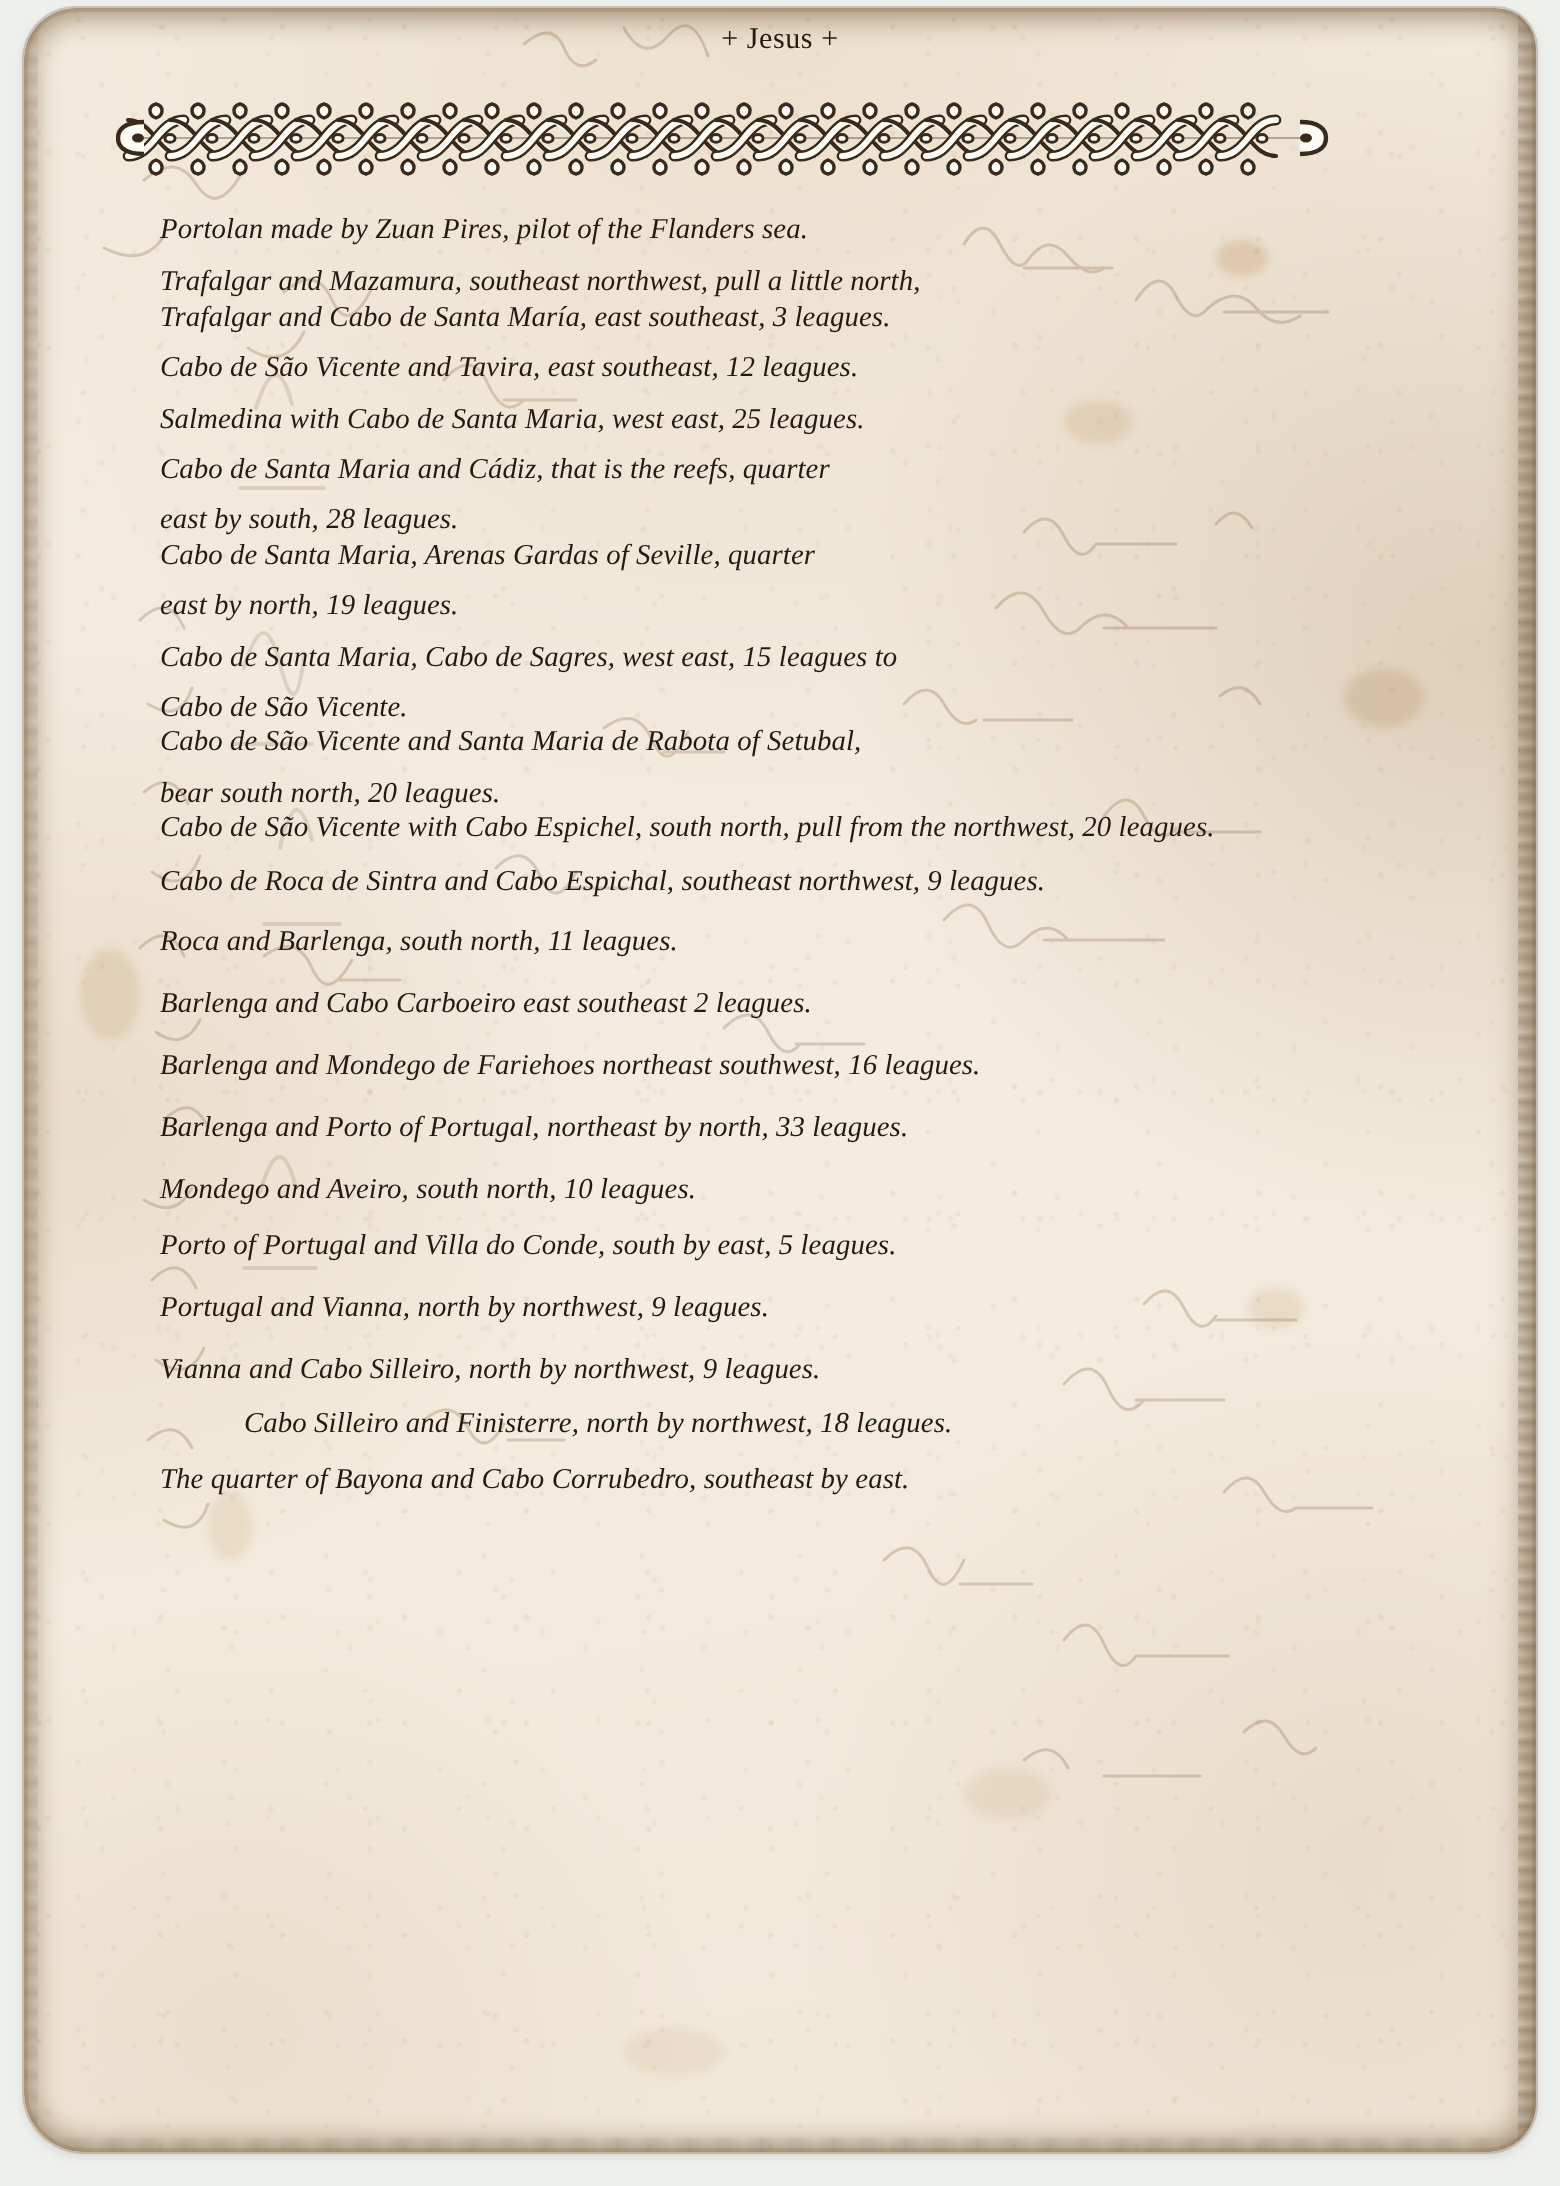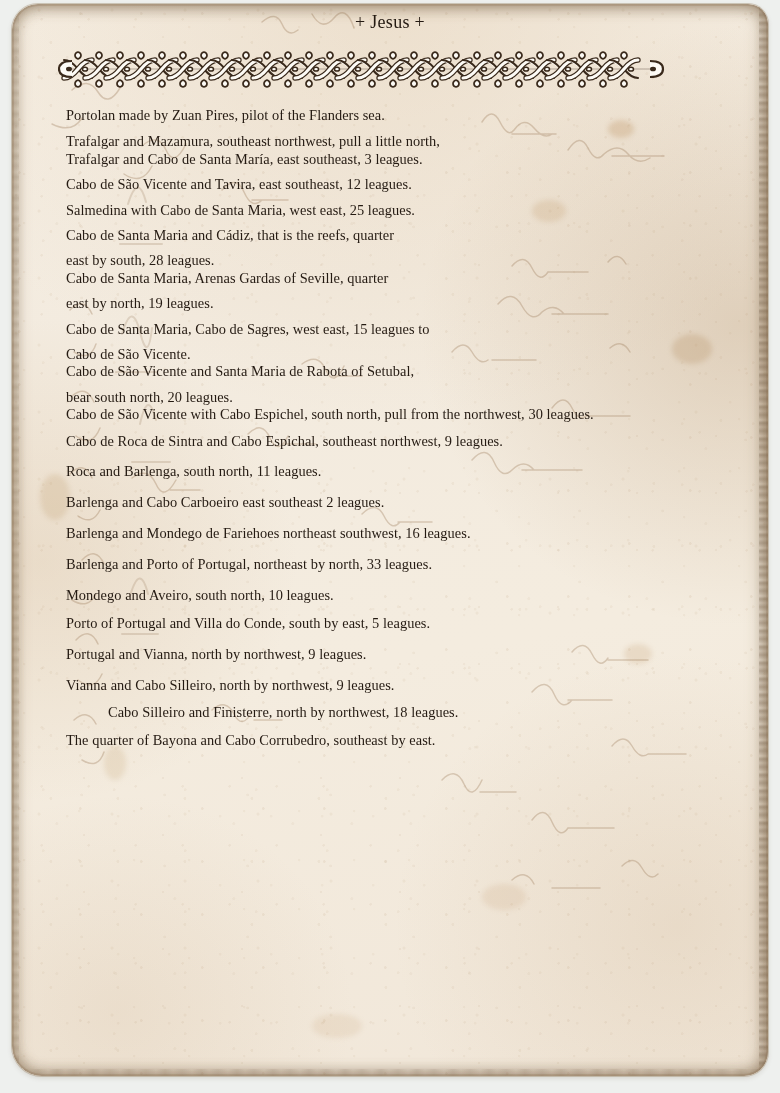--- a/index.html
+++ b/index.html
@@ -143,39 +143,40 @@
     position: absolute;
     inset: 0;
   }
 
   .invocation {
     position: absolute;
     top: 8px;
     left: 0;
     width: 756px;
     text-align: center;
-    font-size: 18px;
+    font-size: 15px;
     color: #241a12;
     letter-spacing: .3px;
   }
 
   .braid-wrap {
     position: absolute;
     top: 46px;
     left: 46px;
     width: 608px;
     height: 44px;
   }
   .braid-wrap svg { display: block; width: 100%; height: 100%; }
 
   .entries {
     position: absolute;
     top: 104px;
-    left: 54px;
+    left: 68px;
     width: 660px;
+    font-style: italic;
   }
   .entry-line {
     color: #241a12;
     font-size: 14.4px;
     line-height: 1;
     white-space: nowrap;
     letter-spacing: .05px;
   }
 </style>
 </head>
@@ -310,21 +311,21 @@
           <div class="entry-line" style="margin-top: 11px;">Cabo de São Vicente and Tavira, east southeast, 12 leagues.</div>
           <div class="entry-line" style="margin-top: 11px;">Salmedina with Cabo de Santa Maria, west east, 25 leagues.</div>
           <div class="entry-line" style="margin-top: 11px;">Cabo de Santa Maria and Cádiz, that is the reefs, quarter</div>
           <div class="entry-line" style="margin-top: 11px;">east by south, 28 leagues.</div>
           <div class="entry-line" style="margin-top: 3px;">Cabo de Santa Maria, Arenas Gardas of Seville, quarter</div>
           <div class="entry-line" style="margin-top: 11px;">east by north, 19 leagues.</div>
           <div class="entry-line" style="margin-top: 11px;">Cabo de Santa Maria, Cabo de Sagres, west east, 15 leagues to</div>
           <div class="entry-line" style="margin-top: 11px;">Cabo de São Vicente.</div>
           <div class="entry-line" style="margin-top: 3px;">Cabo de São Vicente and Santa Maria de Rabota of Setubal,</div>
           <div class="entry-line" style="margin-top: 11px;">bear south north, 20 leagues.</div>
-          <div class="entry-line" style="margin-top: 3px;">Cabo de São Vicente with Cabo Espichel, south north, pull from the northwest, 30 leagues.</div>
+          <div class="entry-line" style="margin-top: 3px;">Cabo de São Vicente with Cabo Espichel, south north, pull from the northwest, 20 leagues.</div>
           <div class="entry-line" style="margin-top: 12px;">Cabo de Roca de Sintra and Cabo Espichal, southeast northwest, 9 leagues.</div>
           <div class="entry-line" style="margin-top: 16px;">Roca and Barlenga, south north, 11 leagues.</div>
           <div class="entry-line" style="margin-top: 16px;">Barlenga and Cabo Carboeiro east southeast 2 leagues.</div>
           <div class="entry-line" style="margin-top: 17px;">Barlenga and Mondego de Fariehoes northeast southwest, 16 leagues.</div>
           <div class="entry-line" style="margin-top: 17px;">Barlenga and Porto of Portugal, northeast by north, 33 leagues.</div>
           <div class="entry-line" style="margin-top: 16px;">Mondego and Aveiro, south north, 10 leagues.</div>
           <div class="entry-line" style="margin-top: 14px;">Porto of Portugal and Villa do Conde, south by east, 5 leagues.</div>
           <div class="entry-line" style="margin-top: 16px;">Portugal and Vianna, north by northwest, 9 leagues.</div>
           <div class="entry-line" style="margin-top: 17px;">Vianna and Cabo Silleiro, north by northwest, 9 leagues.</div>
           <div class="entry-line" style="margin-top: 13px; margin-left: 42px;">Cabo Silleiro and Finisterre, north by northwest, 18 leagues.</div>

